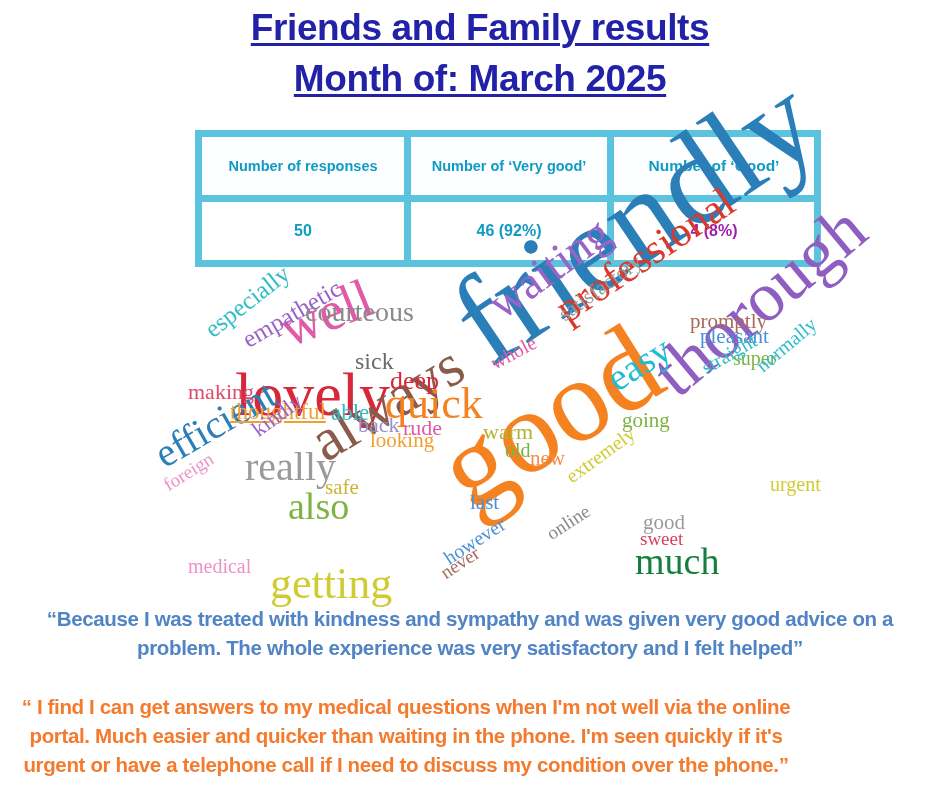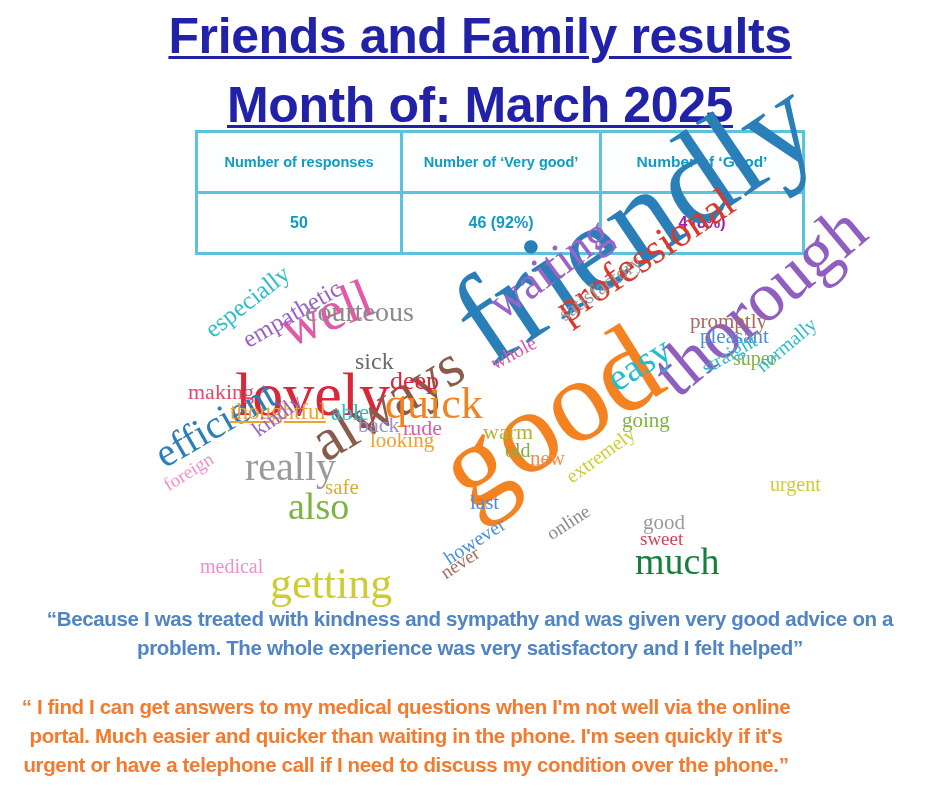--- a/index.html
+++ b/index.html
@@ -16,21 +16,21 @@
   }
 
   
   #title-block {
     text-align: center;
     padding-top: 2px;
   }
   .title-line {
     font-family: "Liberation Sans", sans-serif;
     font-weight: bold;
-    font-size: 50px;
+    font-size: 37px;
     line-height: 1.38;
     color: #2222a8;
     text-decoration: underline;
     text-decoration-thickness: 3px;
     text-underline-offset: 3px;
     letter-spacing: -0.4px;
     white-space: nowrap;
     padding-left: 20px;
   }
 
@@ -40,21 +40,21 @@
     left: 195px;
     top: 130px;
     width: 550px;
   }
   table.results {
     border-collapse: collapse;
     width: 550px;
     table-layout: fixed;
   }
   table.results td, table.results th {
-    border: 3px solid #c4b5fd;
+    border: 7px solid #c4b5fd;
     text-align: center;
     vertical-align: middle;
     color: #0f9bc4;
     font-family: "Liberation Sans", sans-serif;
     font-weight: bold;
     padding: 0 8px;
   }
   table.results thead th {
     height: 58px;
     font-size: 14.5px;
@@ -168,21 +168,21 @@
     <span class="w" style="left: 555px; top: 46px; font-size: 21px; color: rgb(154, 154, 154); transform: rotate(-36deg);">satisfactory</span>
     <span class="w" style="left: 355px; top: 87px; font-size: 24px; color: rgb(106, 106, 106); transform: rotate(0deg);">sick</span>
     <span class="w" style="left: 390px; top: 106px; font-size: 26px; color: rgb(214, 40, 58); transform: rotate(0deg);">deep</span>
     <span class="w" style="left: 331px; top: 139px; font-size: 23px; color: rgb(48, 188, 200); transform: rotate(0deg);">able</span>
     <span class="w" style="left: 248px; top: 161px; font-size: 22px; color: rgb(154, 99, 200); transform: rotate(-36deg);">kindly</span>
     <span class="w" style="left: 358px; top: 152px; font-size: 22px; color: rgb(154, 143, 208); transform: rotate(0deg);">back</span>
     <span class="w" style="left: 403px; top: 155px; font-size: 22px; color: rgb(224, 90, 168); transform: rotate(0deg);">rude</span>
     <span class="w" style="left: 370px; top: 168px; font-size: 21px; color: rgb(240, 160, 48); transform: rotate(0deg);">looking</span>
     <span class="w" style="left: 325px; top: 215px; font-size: 21px; color: rgb(207, 178, 51); transform: rotate(0deg);">safe</span>
     <span class="w" style="left: 160px; top: 216px; font-size: 19px; color: rgb(240, 144, 200); transform: rotate(-32deg);">foreign</span>
-    <span class="w" style="left: 188px; top: 294px; font-size: 20px; color: rgb(240, 144, 200); transform: rotate(0deg); margin-left: 12px;">medical</span>
+    <span class="w" style="left: 188px; top: 294px; font-size: 20px; color: rgb(240, 144, 200); transform: rotate(0deg);">medical</span>
     <span class="w" style="left: 483px; top: 159px; font-size: 22px; color: rgb(179, 179, 51); transform: rotate(0deg);">warm</span>
     <span class="w" style="left: 505px; top: 178px; font-size: 20px; color: rgb(124, 179, 66); transform: rotate(0deg);">old</span>
     <span class="w" style="left: 530px; top: 186px; font-size: 21px; color: rgb(245, 139, 76); transform: rotate(0deg);">new</span>
     <span class="w" style="left: 487px; top: 93px; font-size: 20px; color: rgb(224, 90, 168); transform: rotate(-28deg);">whole</span>
     <span class="w" style="left: 622px; top: 148px; font-size: 21px; color: rgb(124, 179, 66); transform: rotate(0deg);">going</span>
     <span class="w" style="left: 562px; top: 208px; font-size: 20px; color: rgb(207, 204, 51); transform: rotate(-36deg);">extremely</span>
     <span class="w" style="left: 470px; top: 230px; font-size: 21px; color: rgb(74, 144, 217); transform: rotate(0deg);">last</span>
     <span class="w" style="left: 643px; top: 250px; font-size: 21px; color: rgb(154, 154, 154); transform: rotate(0deg);">good</span>
     <span class="w" style="left: 640px; top: 267px; font-size: 19px; color: rgb(214, 64, 90); transform: rotate(0deg);">sweet</span>
     <span class="w" style="left: 543px; top: 265px; font-size: 19px; color: rgb(138, 138, 138); transform: rotate(-33deg);">online</span>

